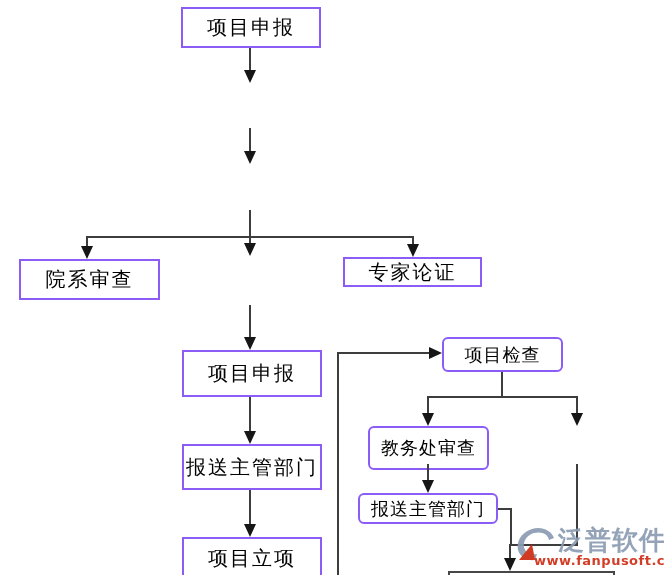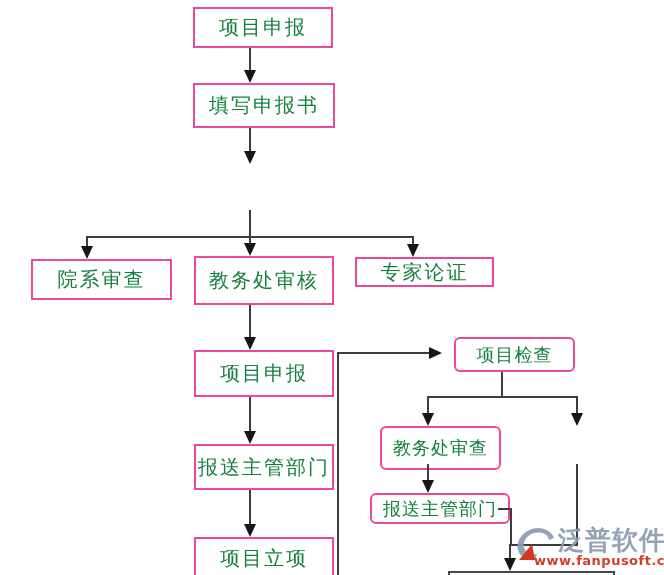--- a/index.html
+++ b/index.html
@@ -1,24 +1,24 @@
 <!DOCTYPE html>
 <html><head>
 <meta charset="utf-8">
 <style>
   html,body{margin:0;padding:0;background:#fff;}
   #stage{
     position:relative;width:664px;height:575px;background:#ffffff;
     overflow:hidden;font-family:"DejaVu Sans","Liberation Sans",sans-serif;
   }
   .box{
-    position:absolute;background:#ffffff;border:2px solid #ec4899;
+    position:absolute;background:#ffffff;border:2px solid #8b5cf6;
     display:flex;align-items:center;justify-content:center;
-    font-size:20px;letter-spacing:2px;color:#15803d;
-    box-sizing:border-box;white-space:nowrap;margin-left:12px;
+    font-size:20px;letter-spacing:2px;color:#000000;
+    box-sizing:border-box;white-space:nowrap;
   }
   .box.small{font-size:18px;letter-spacing:1px;border-radius:6px;}
   .vline,.hline{position:absolute;background:#3d3d3d;}
   .vline{width:2px;}
   .hline{height:2px;}
   .ad{ 
     position:absolute;width:0;height:0;
     border-left:6px solid transparent;border-right:6px solid transparent;
     border-top:13px solid #161616;
   }
@@ -42,26 +42,24 @@
   }
   .wm-icon{position:absolute;left:2px;top:4px;width:40px;height:34px;}
 </style>
 </head>
 <body>
 
 <div id="stage">
 
   <div class="box" style="left:181px;top:7px;width:140px;height:41px">项目申报</div>
 
-  <div class="box" style="left:181px;top:83px;width:142px;height:45px">填写申报书</div>
 
 
   <div class="box" style="left:19px;top:259px;width:141px;height:41px">院系审查</div>
 
-  <div class="box" style="left:182px;top:256px;width:140px;height:49px">教务处审核</div>
 
   <div class="box" style="left:343px;top:257px;width:139px;height:30px">专家论证</div>
 
   <div class="box" style="left:182px;top:350px;width:140px;height:47px">项目申报</div>
 
   <div class="box" style="left:182px;top:444px;width:140px;height:46px">报送主管部门</div>
 
   <div class="box" style="left:182px;top:537px;width:140px;height:42px">项目立项</div>
 
   <div class="box small" style="left:442px;top:337px;width:121px;height:35px">项目检查</div>

